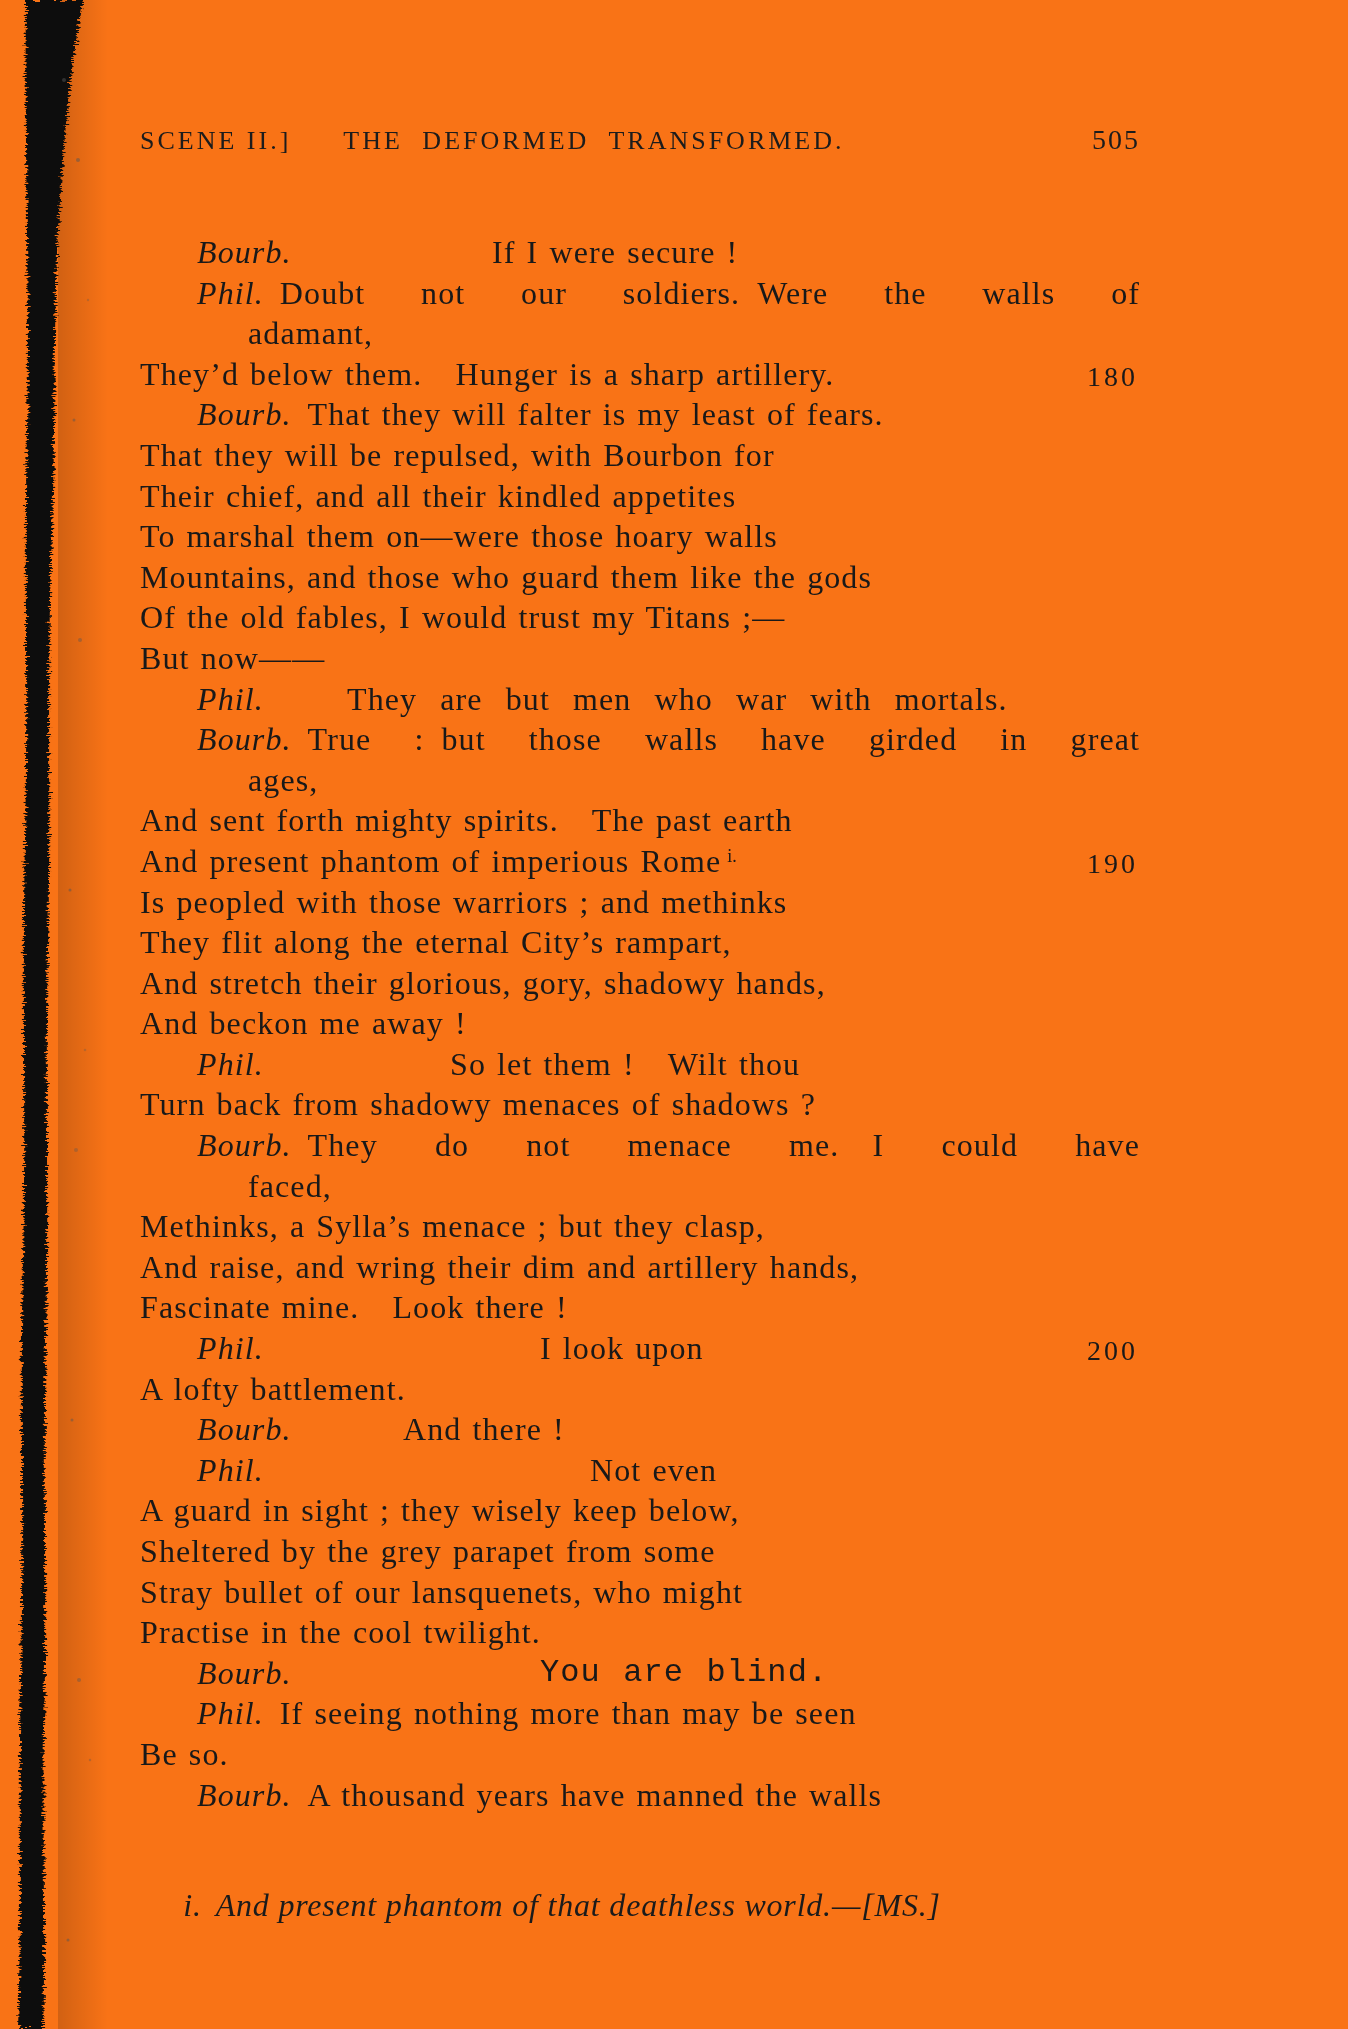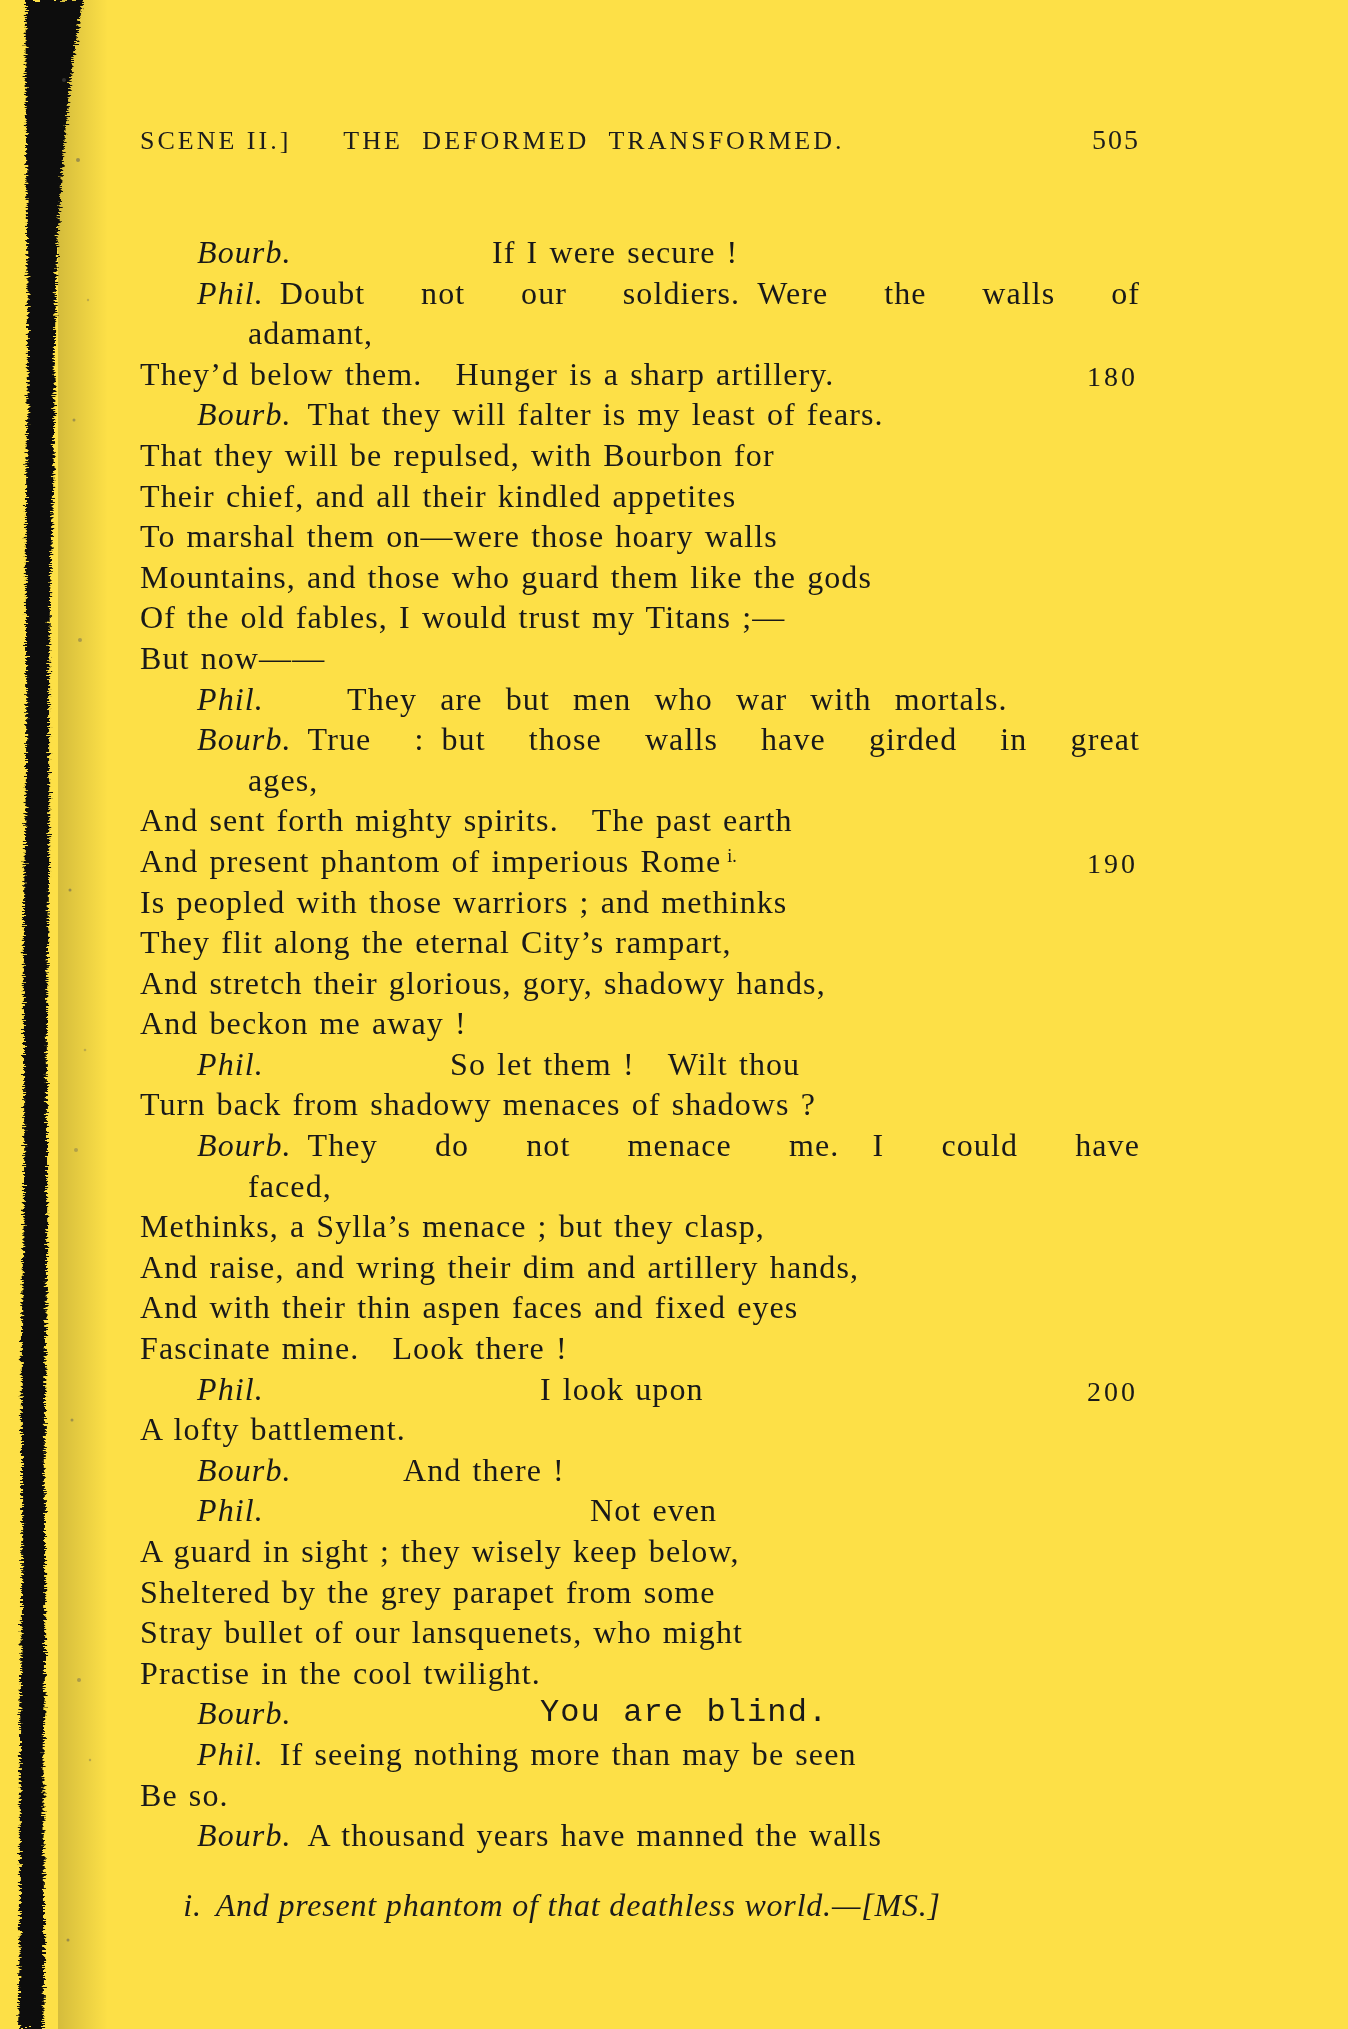--- a/index.html
+++ b/index.html
@@ -2,21 +2,21 @@
 <html><head>
 <meta charset="utf-8">
 <style>
   html,body{margin:0;padding:0;}
   body{
     width:1348px;height:2029px;position:relative;overflow:hidden;
     background:#ffffff;
     font-family:"Liberation Serif", serif;
     color:#191919;
   }
-  .page{position:absolute;inset:0;background:#fde047;}
+  .page{position:absolute;inset:0;background:#f97316;}
   .binding{position:absolute;left:0;top:0;}
   .header{
     position:absolute;left:140px;top:124px;width:1000px;
     display:flex;align-items:baseline;
     font-size:26px;letter-spacing:3px;color:#1c1c1c;white-space:pre;
   }
   .header .title{margin-left:52px;word-spacing:10px;}
   .header .pageno{margin-left:auto;font-size:28px;letter-spacing:2px;}
   .text{
     position:absolute;left:140px;top:196px;width:1000px;
@@ -103,21 +103,20 @@
       <div class="line flow"><span class="phrase">Is peopled with those warriors ; and methinks</span></div>
       <div class="line flow"><span class="phrase">They flit along the eternal City’s rampart,</span></div>
       <div class="line flow"><span class="phrase">And stretch their glorious, gory, shadowy hands,</span></div>
       <div class="line flow"><span class="phrase">And beckon me away !</span></div>
       <div class="line speaker-split"><span class="speaker">Phil.</span><span class="phrase" style="left: 310px;">So let them ! Wilt thou</span></div>
       <div class="line flow"><span class="phrase">Turn back from shadowy menaces of shadows ?</span></div>
       <div class="line speaker-justify"><span class="speaker">Bourb.</span><span class="phrase">They do not menace me. I could have</span></div>
       <div class="line indent2"><span class="phrase">faced,</span></div>
       <div class="line flow"><span class="phrase">Methinks, a Sylla’s menace ; but they clasp,</span></div>
       <div class="line flow"><span class="phrase">And raise, and wring their dim and artillery hands,</span></div>
-      <div class="line flow"><span class="phrase">And with their thin aspen faces and fixed eyes</span></div>
       <div class="line flow"><span class="phrase">Fascinate mine. Look there !</span></div>
       <div class="line speaker-split"><span class="speaker">Phil.</span><span class="phrase" style="left: 400px;">I look upon</span><span class="lineno">200</span></div>
       <div class="line flow"><span class="phrase">A lofty battlement.</span></div>
       <div class="line speaker-split"><span class="speaker">Bourb.</span><span class="phrase" style="left: 263px;">And there !</span></div>
       <div class="line speaker-split"><span class="speaker">Phil.</span><span class="phrase" style="left: 450px;">Not even</span></div>
       <div class="line flow"><span class="phrase">A guard in sight ; they wisely keep below,</span></div>
       <div class="line flow"><span class="phrase">Sheltered by the grey parapet from some</span></div>
       <div class="line flow"><span class="phrase">Stray bullet of our lansquenets, who might</span></div>
       <div class="line flow"><span class="phrase">Practise in the cool twilight.</span></div>
       <div class="line speaker-split"><span class="speaker">Bourb.</span><span class="phrase" style="left: 400px; font-family: Liberation Mono, monospace;">You are blind.</span></div>

